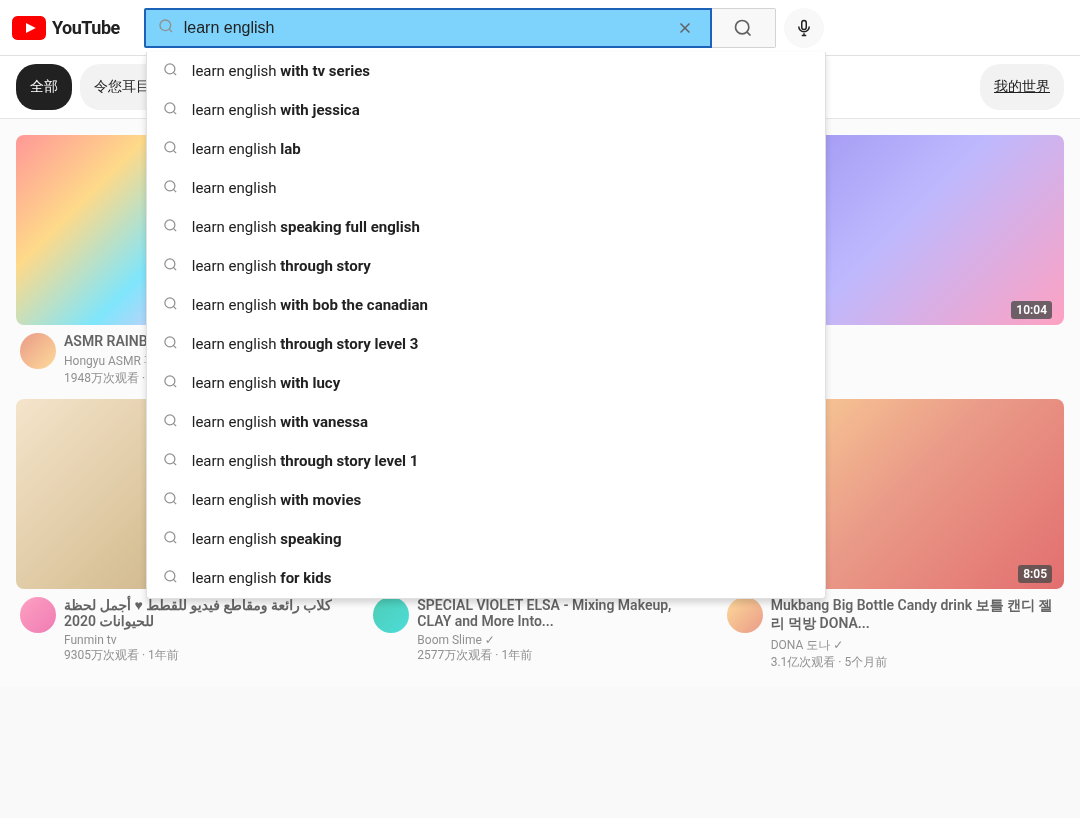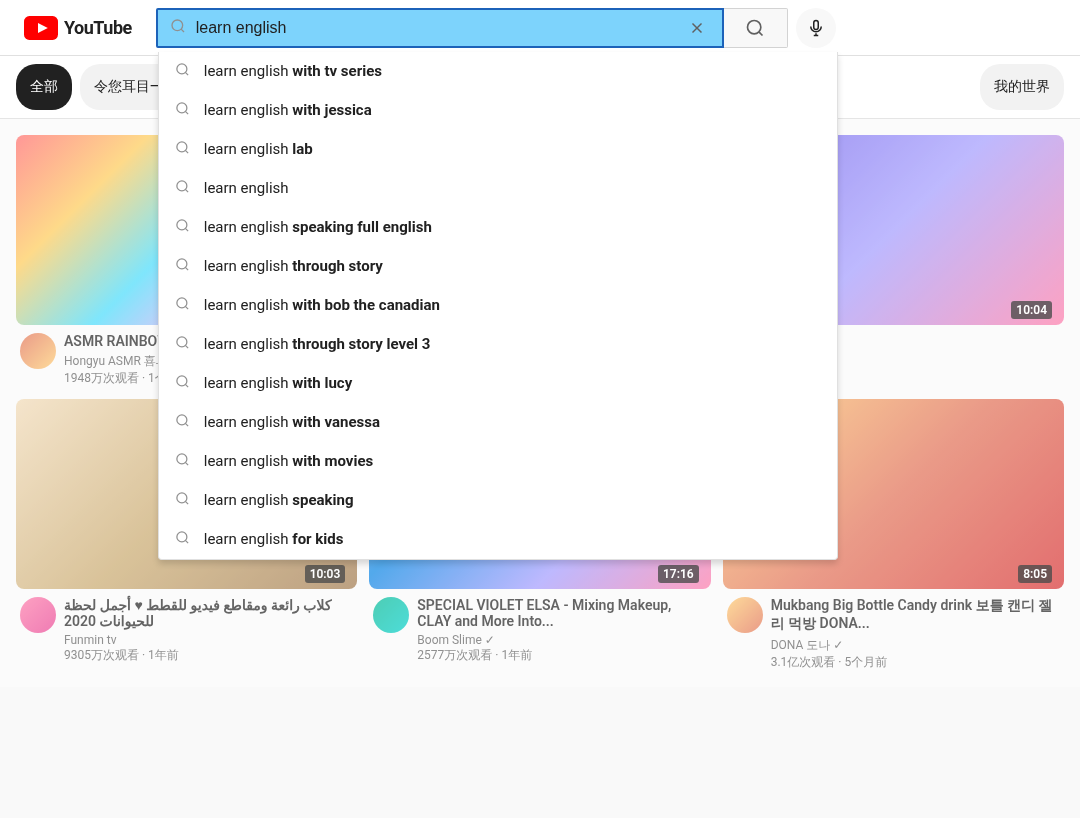--- a/index.html
+++ b/index.html
@@ -11,21 +11,21 @@
       overflow: hidden;
       position: relative;
     }
 
     
     .header {
       display: flex;
       align-items: center;
       background: #fff;
       height: 56px;
-      padding: 0 24px;
+      padding: 0 12px;
       border-bottom: 1px solid #e0e0e0;
       position: relative;
       z-index: 10;
     }
     .logo-area {
       display: flex;
       align-items: center;
       gap: 6px;
       margin-right: 24px;
       flex-shrink: 0;
@@ -246,20 +246,21 @@
     }
     .thumb-candy {
       background: linear-gradient(135deg, #fdcb6e, #e17055, #d63031);
       width: 100%;
       height: 190px;
     }
 
     
     .filter-right {
       margin-left: auto;
+      text-decoration: underline;
     }
   </style>
 </head>
 <body>
 
 <div class="header">
   <div class="logo-area">
 
     <svg class="youtube-icon" viewBox="0 0 90 63" xmlns="http://www.w3.org/2000/svg">
       <rect width="90" height="63" rx="14" fill="#FF0000"></rect>
@@ -375,20 +376,29 @@
           </span>
           <span class="dropdown-text">learn english <span class="bold">with vanessa</span></span>
         </div>
         <div class="dropdown-item">
           <span class="dropdown-search-icon">
             <svg width="15" height="15" viewBox="0 0 24 24" fill="none" stroke="#909090" stroke-width="2">
                 <circle cx="11" cy="11" r="8"></circle>
                 <line x1="21" y1="21" x2="16.65" y2="16.65"></line>
               </svg>
           </span>
+          <span class="dropdown-text">learn english <span class="bold">through story level 1</span></span>
+        </div>
+        <div class="dropdown-item">
+          <span class="dropdown-search-icon">
+            <svg width="15" height="15" viewBox="0 0 24 24" fill="none" stroke="#909090" stroke-width="2">
+                <circle cx="11" cy="11" r="8"></circle>
+                <line x1="21" y1="21" x2="16.65" y2="16.65"></line>
+              </svg>
+          </span>
           <span class="dropdown-text">learn english <span class="bold">with movies</span></span>
         </div>
         <div class="dropdown-item">
           <span class="dropdown-search-icon">
             <svg width="15" height="15" viewBox="0 0 24 24" fill="none" stroke="#909090" stroke-width="2">
                 <circle cx="11" cy="11" r="8"></circle>
                 <line x1="21" y1="21" x2="16.65" y2="16.65"></line>
               </svg>
           </span>
           <span class="dropdown-text">learn english <span class="bold">speaking</span></span>

